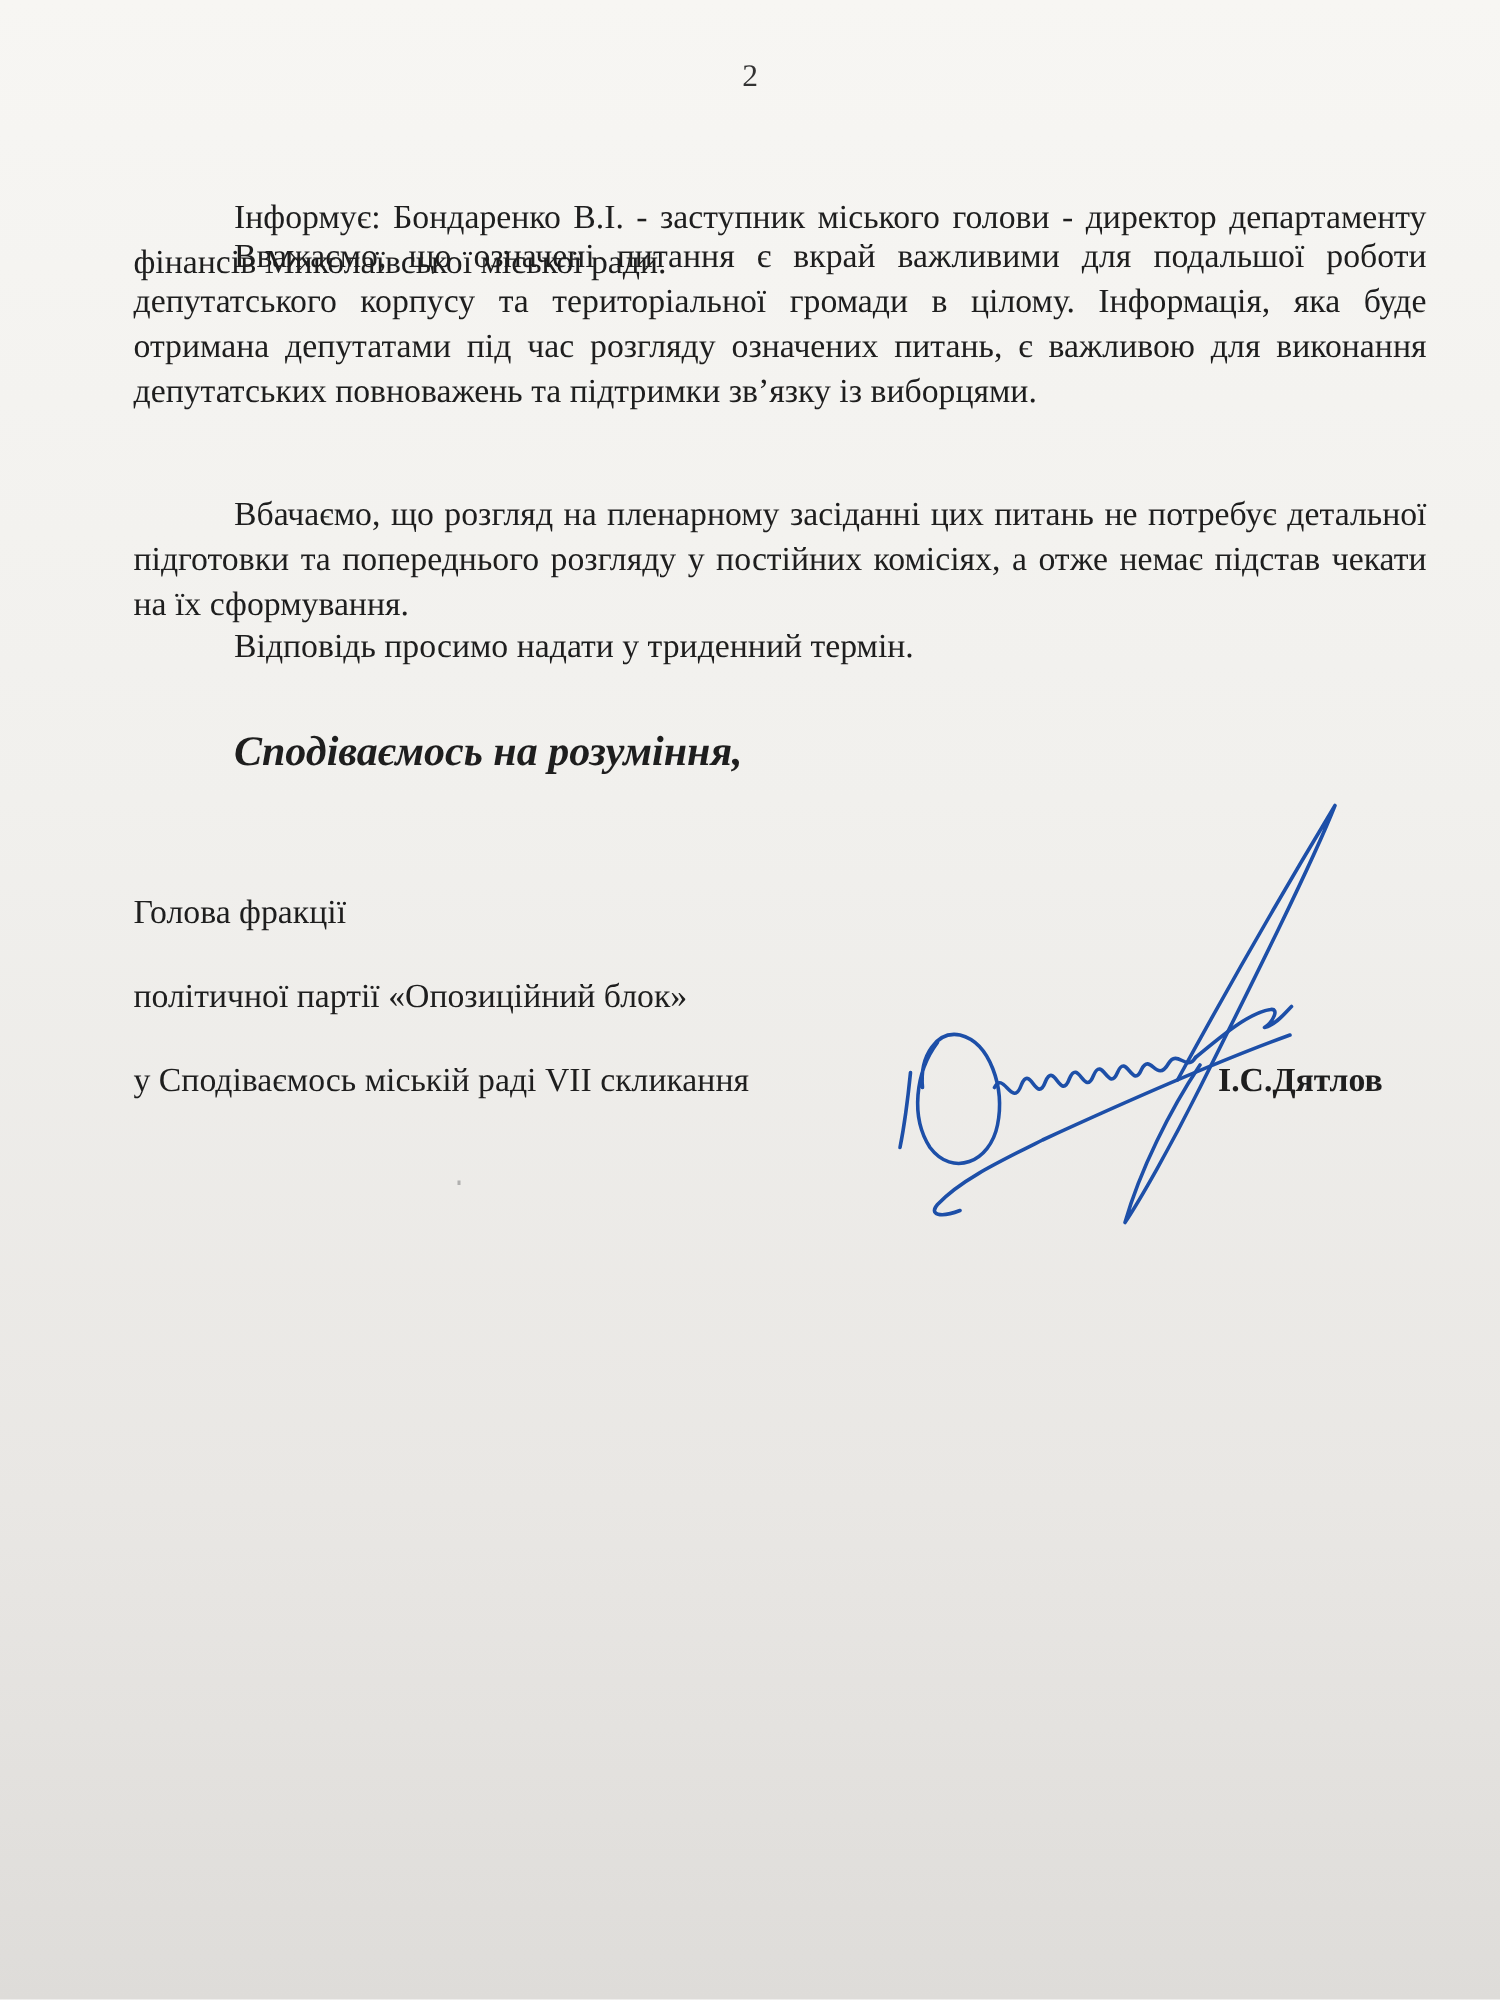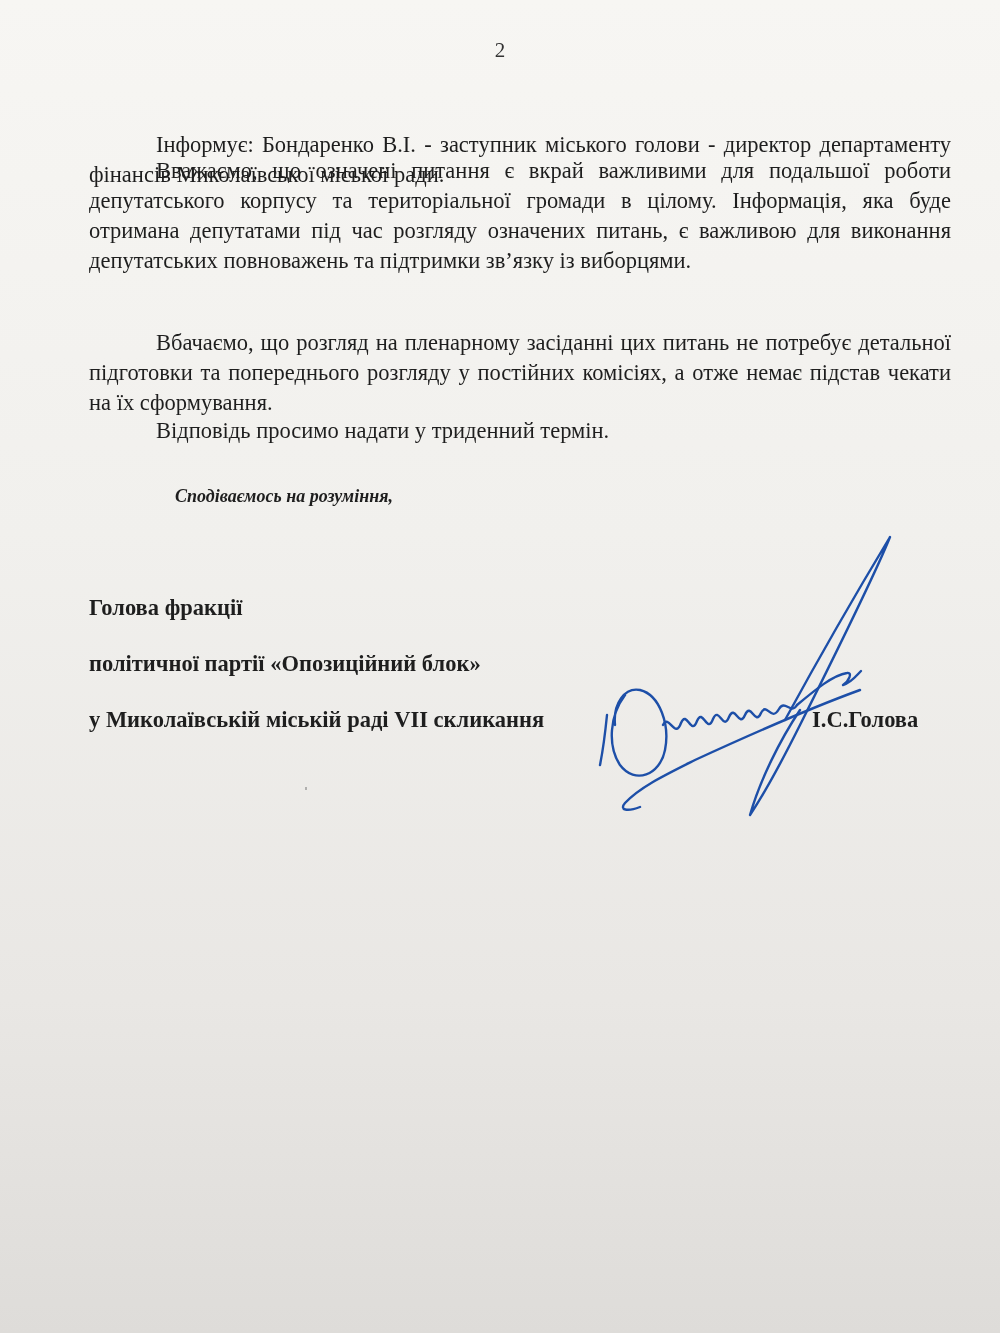--- a/index.html
+++ b/index.html
@@ -35,30 +35,29 @@
     }
     .para .indent { display: inline-block; width: 67px; }
     #p1 { top: 82px; margin-top: 48px; }
     #p2 { top: 156px; }
     #p3 { top: 328px; }
     #p4 { top: 416px; }
     #closing {
       position: absolute;
       left: 156px;
       top: 486px;
-      font-size: 18px;
+      font-size: 28px;
       font-weight: bold;
       font-style: italic;
-      margin-left: 19px;
     }
     .sig-line {
       position: absolute;
       left: 89px;
       font-size: 22.5px;
-      font-weight: bold;
+      font-weight: normal;
       white-space: nowrap;
     }
     #sig1 { top: 595px; }
     #sig2 { top: 651px; text-align: right; }
     #sig3 { top: 707px; }
     #signer-name {
       position: absolute;
       left: 812px;
       top: 707px;
       font-size: 22.5px;
@@ -93,23 +92,23 @@
   <div class="para" id="p2"><span class="indent"></span><span>Вважаємо, що означені питання є вкрай важливими для подальшої роботи депутатського корпусу та територіальної громади в цілому. Інформація, яка буде отримана депутатами під час розгляду означених питань, є важливою для виконання депутатських повноважень та підтримки зв’язку із виборцями.</span></div>
 
   <div class="para" id="p3"><span class="indent"></span><span>Вбачаємо, що розгляд на пленарному засіданні цих питань не потребує детальної підготовки та попереднього розгляду у постійних комісіях, а отже немає підстав чекати на їх сформування.</span></div>
 
   <div class="para" id="p4"><span class="indent"></span><span>Відповідь просимо надати у триденний термін.</span></div>
 
   <div id="closing">Сподіваємось на розуміння,</div>
 
   <div class="sig-line" id="sig1">Голова фракції</div>
   <div class="sig-line" id="sig2">політичної партії «Опозиційний блок»</div>
-  <div class="sig-line" id="sig3">у Миколаївській міській раді VII скликання</div>
+  <div class="sig-line" id="sig3">у Сподіваємось міській раді VII скликання</div>
 
-  <div id="signer-name">І.С.Голова</div>
+  <div id="signer-name">І.С.Дятлов</div>
 
   <svg id="signature" viewBox="0 0 320 300" xmlns="http://www.w3.org/2000/svg">
     <g fill="none" stroke="#1d4fa8" stroke-width="2.4" stroke-linecap="round" stroke-linejoin="round">
 
       <path d="M200 195 C 230 140, 270 70, 305 12 C 290 50, 250 130, 215 200 C 195 240, 175 275, 165 290 C 175 255, 195 215, 215 185"></path>
 
       <path d="M40 170 C 25 190, 22 220, 35 240 C 50 260, 75 250, 80 225 C 85 200, 75 170, 55 165 C 40 162, 28 178, 30 200"></path>
       <path d="M22 190 C 20 210, 18 225, 15 240"></path>
 
       <path d="M78 200 C 84 188, 90 215, 96 198 C 102 184, 106 212, 112 196 C 118 182, 122 210, 128 194 C 134 180, 138 207, 144 192 C 150 178, 154 204, 160 190 C 166 176, 170 202, 176 188 C 182 176, 186 198, 194 184 C 200 174, 206 190, 212 180"></path>

